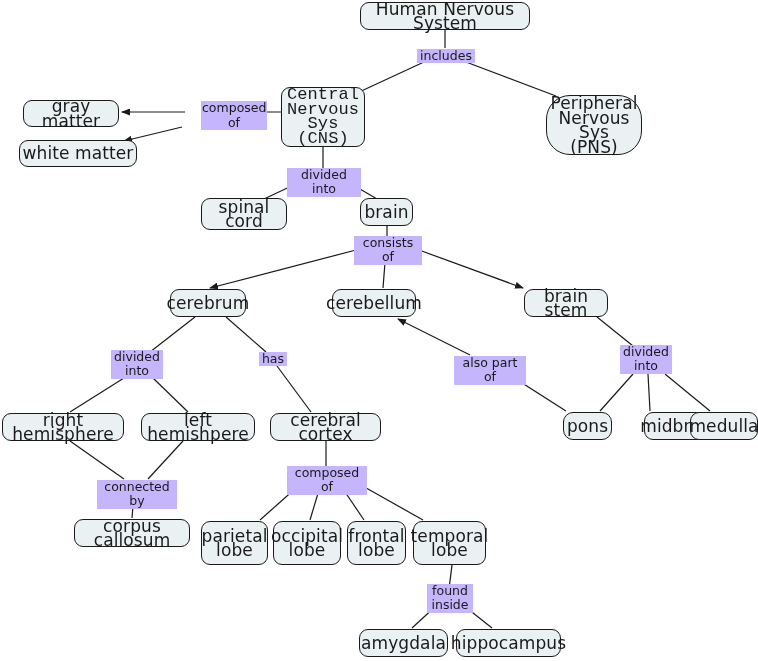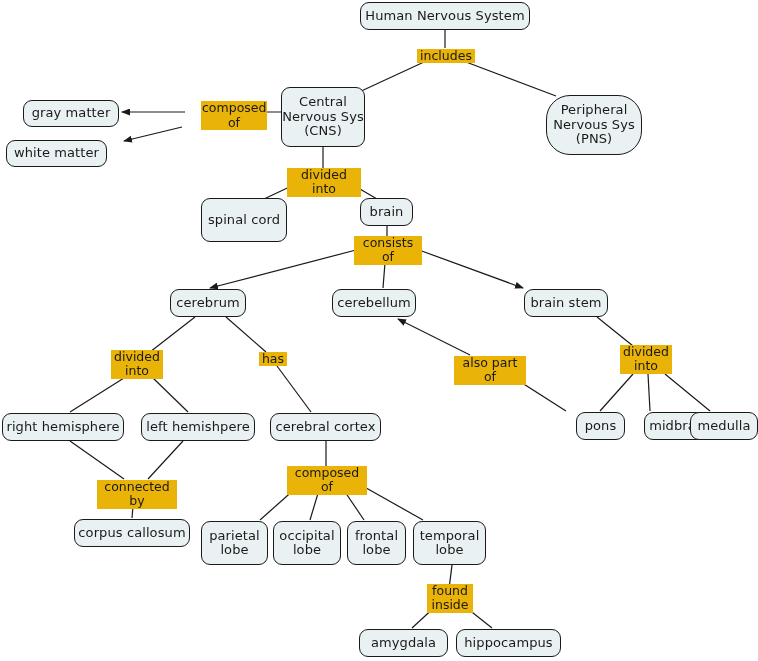--- a/index.html
+++ b/index.html
@@ -29,34 +29,34 @@
     position: absolute;
     box-sizing: border-box;
     background: #eaf1f3;
     border: 1px solid #1a1a1a;
     border-radius: 9px;
     display: flex;
     align-items: center;
     justify-content: center;
     text-align: center;
     color: #1a1a1a;
-    font-size: 13px;
+    font-size: 17px;
     line-height: 14.5px;
     letter-spacing: 0.1px;
     white-space: pre-line;
     z-index: 2;
   }
   .edge-label {
     position: absolute;
     color: #1a1a1a;
     font-size: 12.5px;
     line-height: 14.5px;
     text-align: center;
     white-space: pre-line;
-    background: #eab308;
+    background: #c4b5fd;
     z-index: 3;
     padding: 0 1px;
   }
 </style>
 </head>
 <body>
 
 <div id="canvas">
   <svg id="edges" viewBox="0 0 758 661" xmlns="http://www.w3.org/2000/svg">
     <defs>
@@ -97,37 +97,37 @@
         <line x1="597" y1="317" x2="638" y2="350" stroke="#1a1a1a" stroke-width="1.2"></line>
         <line x1="633" y1="374" x2="600" y2="411" stroke="#1a1a1a" stroke-width="1.2"></line>
         <line x1="648" y1="374" x2="650" y2="411" stroke="#1a1a1a" stroke-width="1.2"></line>
         <line x1="665" y1="374" x2="710" y2="411" stroke="#1a1a1a" stroke-width="1.2"></line>
         <line x1="566" y1="411" x2="505" y2="372" stroke="#1a1a1a" stroke-width="1.2"></line>
         <line x1="470" y1="355" x2="398" y2="319" stroke="#1a1a1a" stroke-width="1.2" marker-end="url(#arrowhead)"></line>
       </g>
   </svg>
   <div id="node-layer">
       <div class="node" style="left: 360px; top: 2px; width: 170px; height: 28px;">Human Nervous System</div>
-      <div class="node" style="left: 281px; top: 87px; width: 84px; height: 60px;">Central
+      <div class="node" style="left: 281px; top: 87px; width: 84px; height: 60px; font-family: Liberation Mono, monospace;">Central
 Nervous Sys
 (CNS)</div>
       <div class="node" style="left: 546px; top: 95px; width: 96px; height: 60px; border-radius: 24px;">Peripheral
 Nervous Sys
 (PNS)</div>
       <div class="node" style="left: 23px; top: 100px; width: 96px; height: 27px;">gray matter</div>
-      <div class="node" style="left: 6px; top: 140px; width: 101px; height: 27px;">white matter</div>
-      <div class="node" style="left: 201px; top: 198px; width: 86px; height: 44px;">spinal cord</div>
+      <div class="node" style="left: 19px; top: 140px; width: 118px; height: 27px;">white matter</div>
+      <div class="node" style="left: 201px; top: 198px; width: 86px; height: 32px;">spinal cord</div>
       <div class="node" style="left: 360px; top: 198px; width: 53px; height: 28px;">brain</div>
       <div class="node" style="left: 170px; top: 289px; width: 76px; height: 28px; text-align: center;">cerebrum</div>
       <div class="node" style="left: 332px; top: 289px; width: 84px; height: 28px;">cerebellum</div>
       <div class="node" style="left: 524px; top: 289px; width: 84px; height: 28px;">brain stem</div>
       <div class="node" style="left: 2px; top: 413px; width: 122px; height: 28px;">right hemisphere</div>
       <div class="node" style="left: 141px; top: 413px; width: 114px; height: 28px;">left hemishpere</div>
       <div class="node" style="left: 270px; top: 413px; width: 111px; height: 28px;">cerebral cortex</div>
-      <div class="node" style="left: 576px; top: 412px; width: 49px; height: 28px;">pons</div>
+      <div class="node" style="left: 563px; top: 412px; width: 49px; height: 28px; border-radius: 10px;">pons</div>
       <div class="node" style="left: 644px; top: 412px; width: 69px; height: 28px;">midbrain</div>
       <div class="node" style="left: 690px; top: 412px; width: 68px; height: 28px;">medulla</div>
       <div class="node" style="left: 74px; top: 519px; width: 116px; height: 28px;">corpus callosum</div>
       <div class="node" style="left: 201px; top: 521px; width: 67px; height: 44px;">parietal
 lobe</div>
       <div class="node" style="left: 273px; top: 521px; width: 68px; height: 44px;">occipital
 lobe</div>
       <div class="node" style="left: 347px; top: 521px; width: 59px; height: 44px;">frontal
 lobe</div>
       <div class="node" style="left: 413px; top: 521px; width: 73px; height: 44px;">temporal

